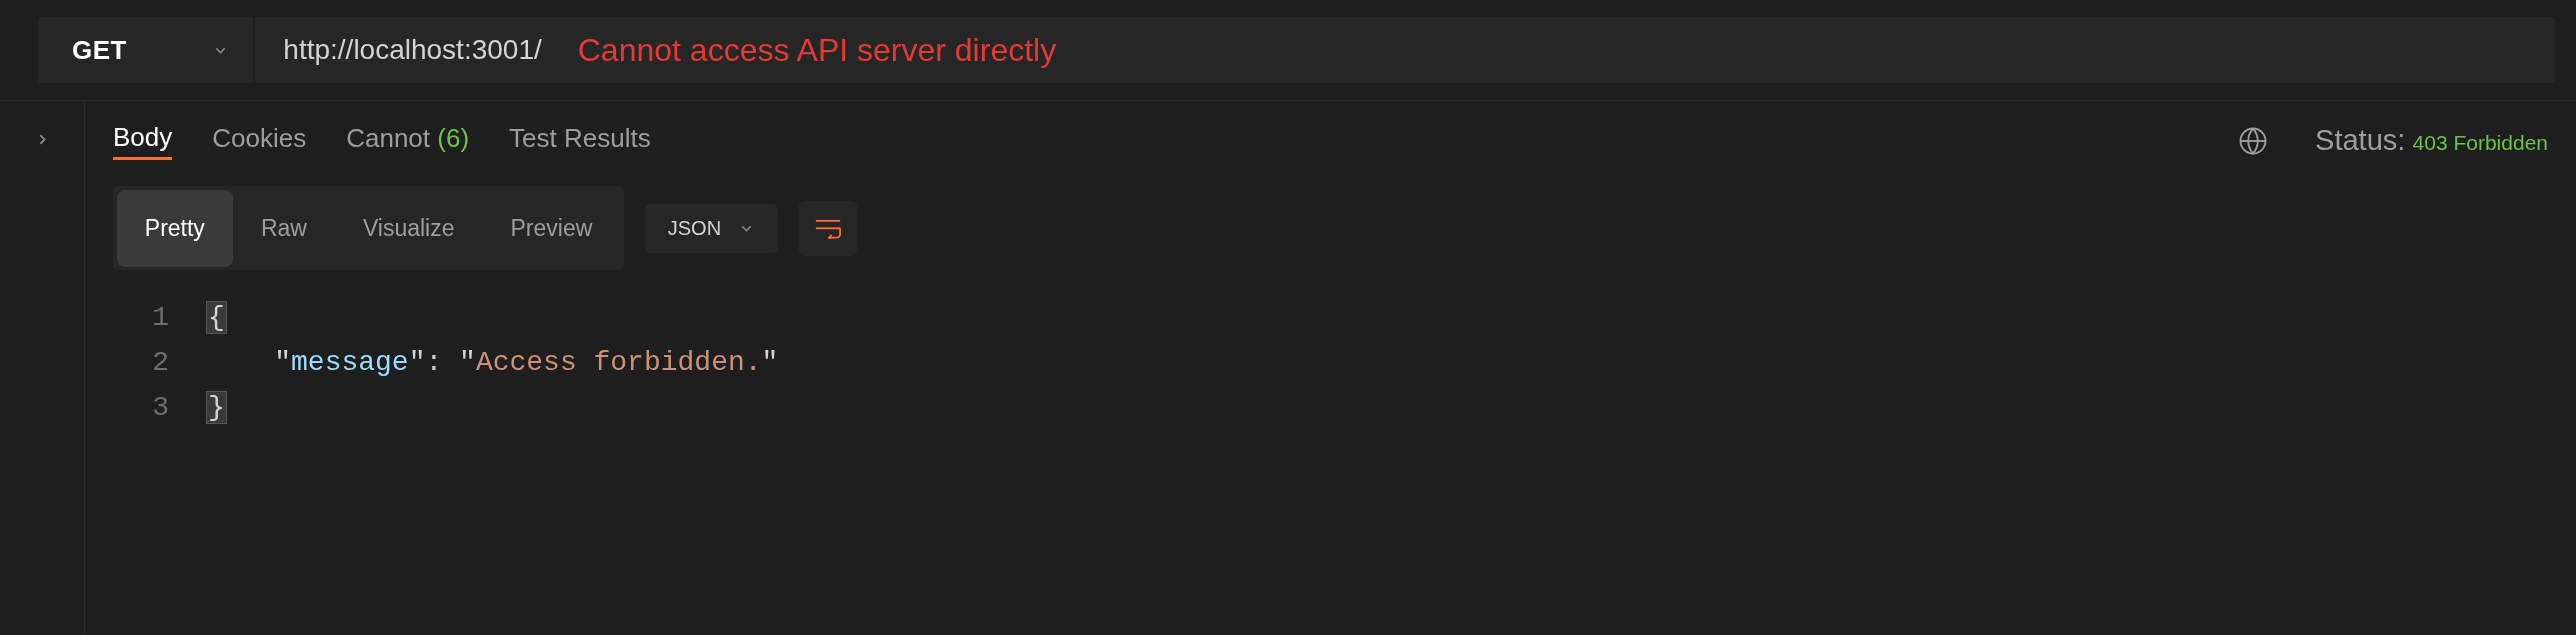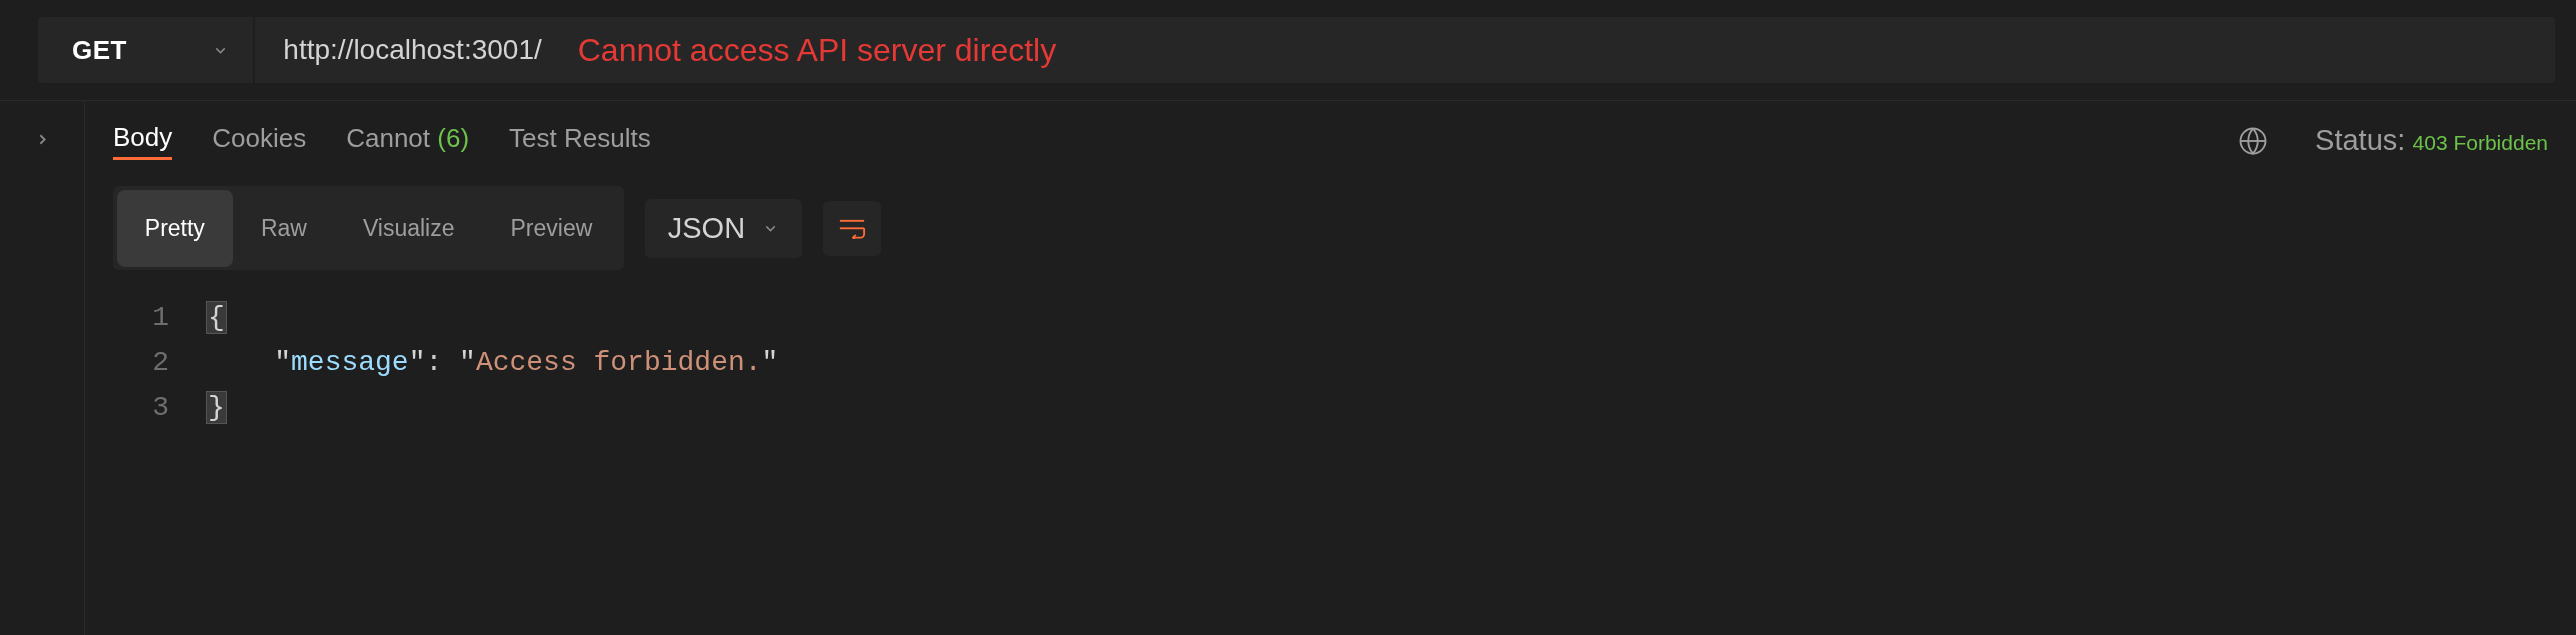--- a/index.html
+++ b/index.html
@@ -147,21 +147,21 @@
   }
   .format-select {
     background: #262626;
     border-radius: 5.6px;
     display: flex;
     align-items: center;
     padding: 13px 22.6px;
     gap: 17px;
     cursor: pointer;
     color: #d4d4d4;
-    font-size: 29px;
+    font-size: 20px;
     font-weight: 500;
     text-align: center;
   }
   .wrap-btn {
     background: #262626;
     border-radius: 5.6px;
     width: 58px;
     height: 55px;
     display: flex;
     align-items: center;

